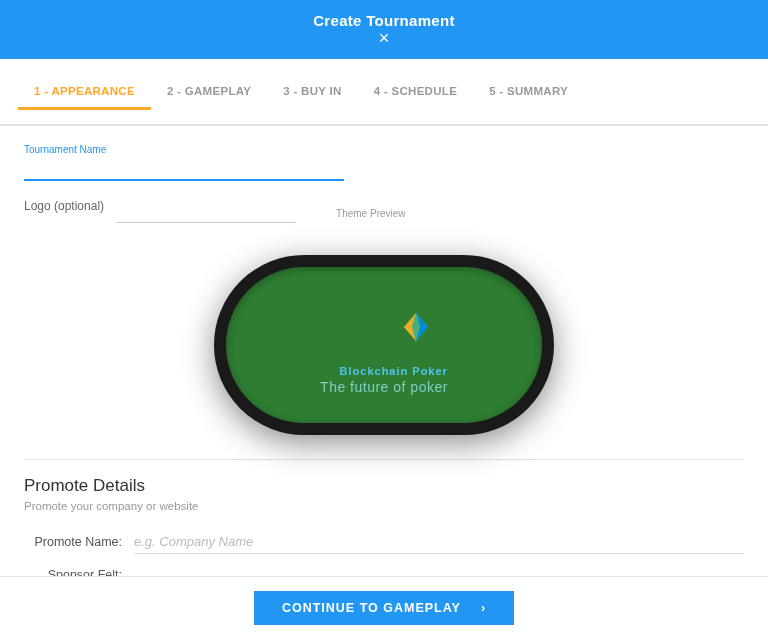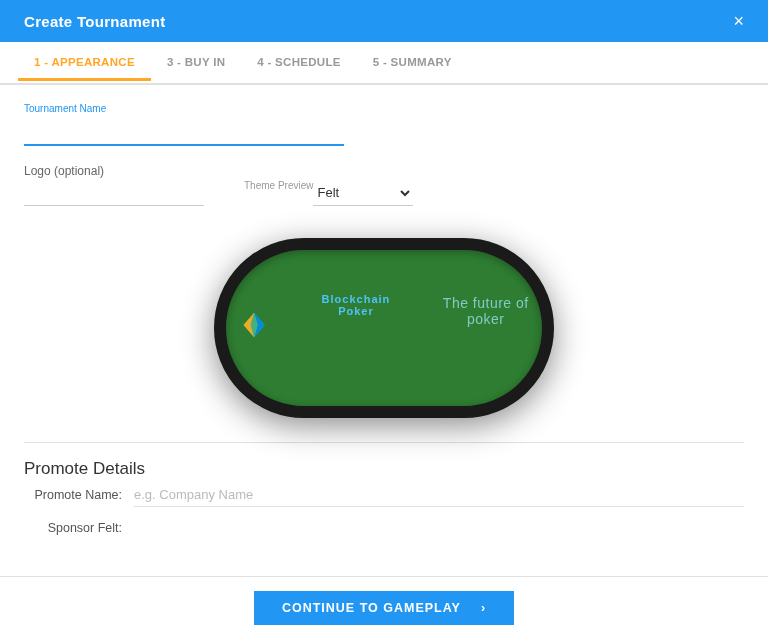--- a/index.html
+++ b/index.html
@@ -22,38 +22,39 @@
       box-shadow: 0 4px 24px rgba(0,0,0,0.25);
     }
     .modal-header {
       background: #2196F3;
       color: #fff;
       padding: 12px 24px;
       display: flex;
       justify-content: space-between;
       align-items: center;
       flex-shrink: 0;
+      flex-direction: column;
     }
     .modal-title {
       font-size: 15px;
       font-weight: 600;
       letter-spacing: 0.3px;
     }
     .close-btn {
       background: none;
       border: none;
       color: #fff;
       font-size: 18px;
       cursor: pointer;
       line-height: 1;
     }
     .tabs {
       display: flex;
       border-bottom: 2px solid #e0e0e0;
-      padding: 4px 18px;
+      padding: 16px 18px;
       flex-shrink: 0;
       background: #fff;
     }
     .tab {
       padding: 10px 16px;
       font-size: 11.5px;
       font-weight: 600;
       color: #999;
       cursor: pointer;
       border-bottom: 3px solid transparent;
@@ -71,21 +72,21 @@
       overflow-y: auto;
       padding: 18px 24px 80px 24px;
       position: relative;
     }
     .form-group {
       margin-bottom: 18px;
     }
     .form-label {
       font-size: 10px;
       color: #2196F3;
-      margin-bottom: 6px;
+      margin-bottom: 0;
       display: block;
     }
     .form-input {
       width: 320px;
       border: none;
       border-bottom: 2px solid #2196F3;
       outline: none;
       padding: 4px 0;
       font-size: 14px;
       color: #333;
@@ -95,21 +96,22 @@
       color: #ccc;
     }
     .row-fields {
       display: flex;
       gap: 40px;
       align-items: flex-end;
       margin-bottom: 12px;
     }
     .field-logo {
       display: flex;
-      flex-direction: column;
+      flex-direction: row;
+      gap: 12px;
     }
     .field-logo label {
       font-size: 12px;
       color: #666;
       margin-bottom: 4px;
     }
     .field-logo input {
       width: 180px;
       border: none;
       border-bottom: 1px solid #ccc;
@@ -152,22 +154,22 @@
       border: 12px solid #1a1a1a;
       box-shadow: 0 8px 32px rgba(0,0,0,0.45), inset 0 2px 8px rgba(0,0,0,0.3);
       display: flex;
       flex-direction: column;
       justify-content: center;
       align-items: center;
       position: relative;
     }
     .poker-logo-container {
       display: flex;
-      align-items: flex-start;
-      gap: 26px;
+      flex-direction: column;
+      align-items: flex-end;
     }
     .poker-logo-svg {
       width: 64px;
       height: 64px;
       margin-bottom: 6px;
     }
     .poker-brand-text {
       font-size: 11px;
       color: #4FC3F7;
       letter-spacing: 1px;
@@ -212,20 +214,21 @@
     }
     .sponsor-input {
       flex: 1;
       border: none;
       border-bottom: 1px solid #e0e0e0;
       outline: none;
       padding: 4px 0;
       font-size: 13px;
       color: #333;
       background: transparent;
+      font-style: italic;
     }
     .sponsor-input::placeholder {
       color: #bbb;
     }
     .modal-footer {
       position: absolute;
       bottom: 0;
       left: 0;
       right: 0;
       padding: 14px 24px;
@@ -254,45 +257,40 @@
 
 <div class="modal">
 
   <div class="modal-header">
     <span class="modal-title">Create Tournament</span>
     <button class="close-btn">×</button>
   </div>
 
   <div class="tabs">
     <div class="tab active">1 - APPEARANCE</div>
+    <div class="tab">2 - GAMEPLAY</div>
     <div class="tab">3 - BUY IN</div>
     <div class="tab">4 - SCHEDULE</div>
     <div class="tab">5 - SUMMARY</div>
   </div>
 
   <div class="modal-body">
 
     <div class="form-group">
       <label class="form-label">Tournament Name</label>
       <input class="form-input" type="text" value="" style="">
     </div>
 
     <div class="row-fields">
       <div class="field-logo">
         <label>Logo (optional)</label>
         <input type="text" style="">
       </div>
       <div class="field-theme">
         <label>Theme Preview</label>
-        <select>
-          <option>Felt</option>
-          <option>Classic</option>
-          <option>Dark</option>
-          <option>Modern</option>
-        </select>
       </div>
     </div>
 
     <div class="poker-table-container">
       <div class="poker-table">
         <div class="poker-logo-container">
 
           <svg class="poker-logo-svg" viewBox="0 0 64 64" xmlns="http://www.w3.org/2000/svg">
 
             <polygon points="20,32 32,18 28,32 32,46 20,32" fill="#8BC34A" opacity="0.9"></polygon>
@@ -306,20 +304,21 @@
           <div class="poker-brand-text">Blockchain Poker</div>
           <div class="poker-brand-sub">The future of poker</div>
         </div>
       </div>
     </div>
 
     <hr class="divider">
 
     <div>
       <div class="sponsor-section-title">Promote Details</div>
+      <div class="sponsor-section-sub">Promote your company or website</div>
 
       <div class="sponsor-field-row">
         <label class="sponsor-field-label">Promote Name:</label>
         <input class="sponsor-input" type="text" placeholder="e.g. Company Name" style="">
       </div>
 
       <div class="sponsor-field-row">
         <label class="sponsor-field-label">Sponsor Felt:</label>
       </div>
     </div>

